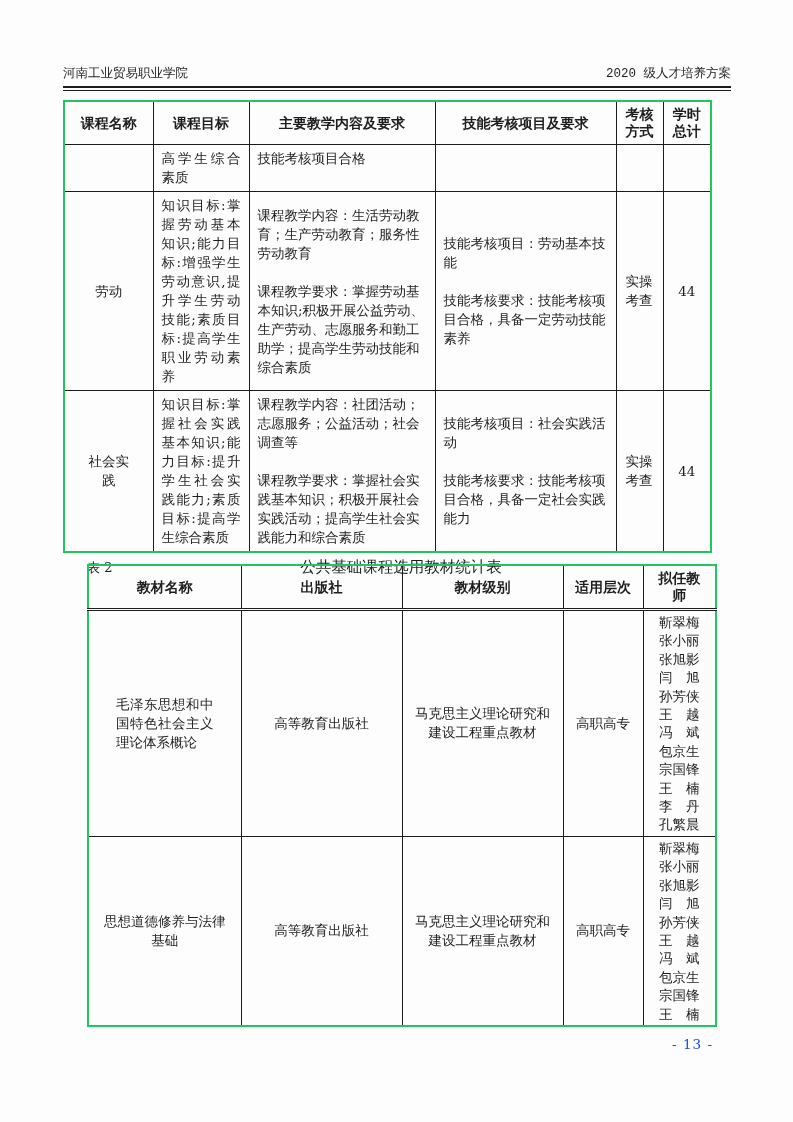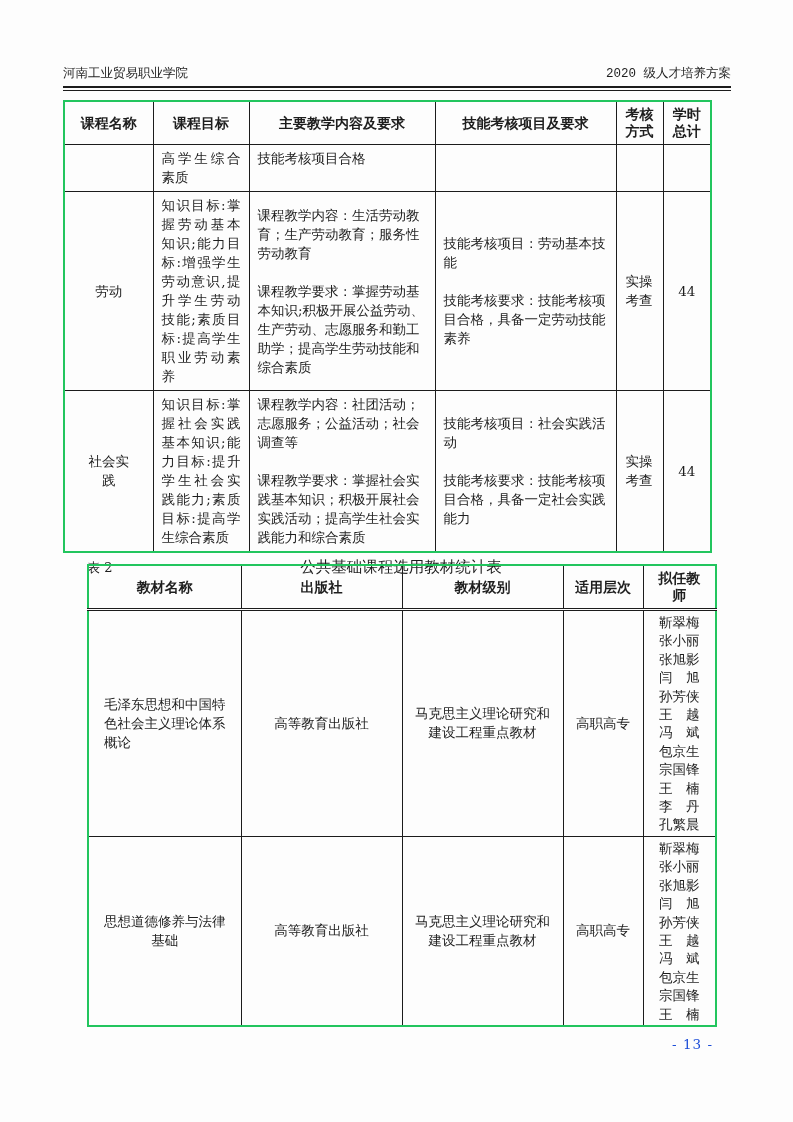--- a/index.html
+++ b/index.html
@@ -37,21 +37,21 @@
   .t1 .cell-hours  { text-align:center; vertical-align:middle; padding:4px 2px; }
   .para + .para { margin-top:19px; }
   
   .t2-caption { position:absolute; top:556px; left:87px; width:628px; height:22px; }
   .t2-caption .label { position:absolute; left:0; top:3px; font-size:13px; }
   .t2-caption .title { display:block; text-align:center; font-weight:normal; font-size:15.5px; line-height:22px; }
   
   .t2 { position:absolute; top:564px; left:87px; width:628px; }
   .t2 th { border-bottom:3px double #1c1c1c; }
   .t2 td { vertical-align:middle; }
-  .t2 .cell-book-name        { text-align:justify; padding:4px 15px; }
+  .t2 .cell-book-name        { text-align:justify; padding:4px 27px; }
   .t2 .cell-book-name-center { text-align:center;  padding:4px 11px; }
   .t2 .cell-center { text-align:center; padding:4px 10px; }
   .t2 .cell-teachers { text-align:center; padding:2px 4px; }
   .teacher-line { line-height:18.4px; white-space:pre; }
   
   .page-number {
     position:absolute; top:1036px; left:63px; width:650px;
     text-align:right; font-size:13.5px; letter-spacing:1px; color:#1d4ed8;
   }
 </style>

